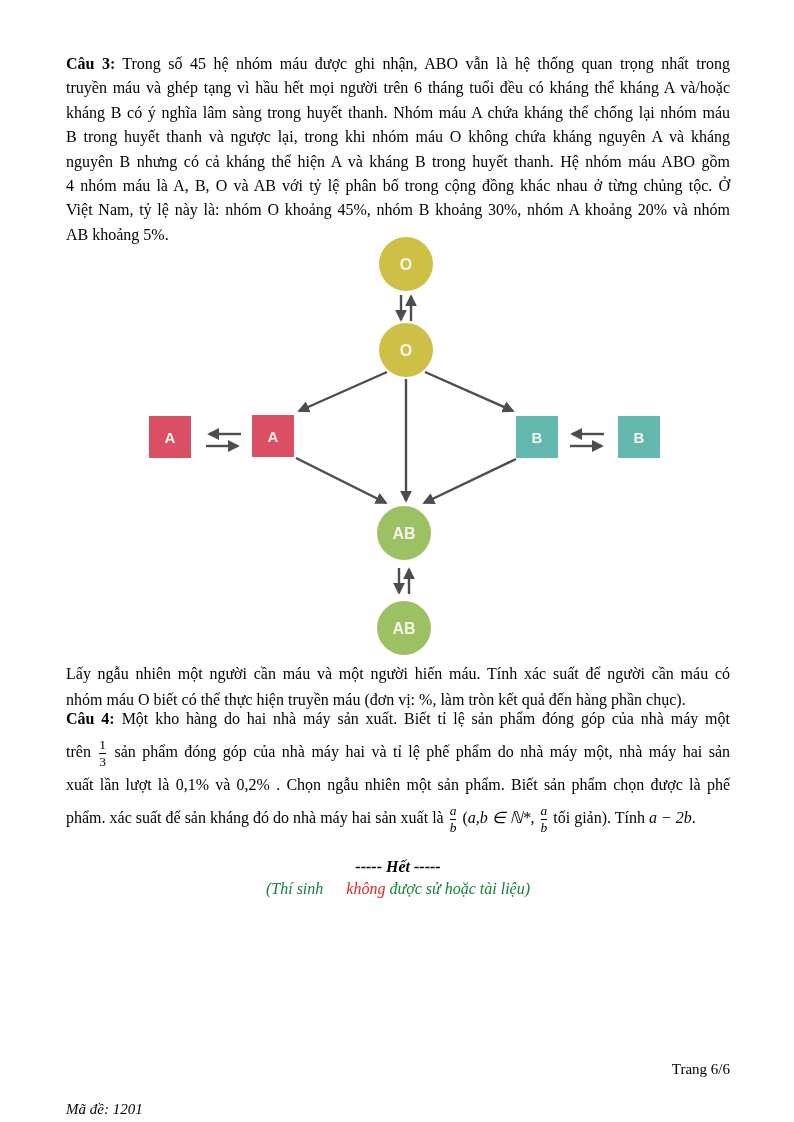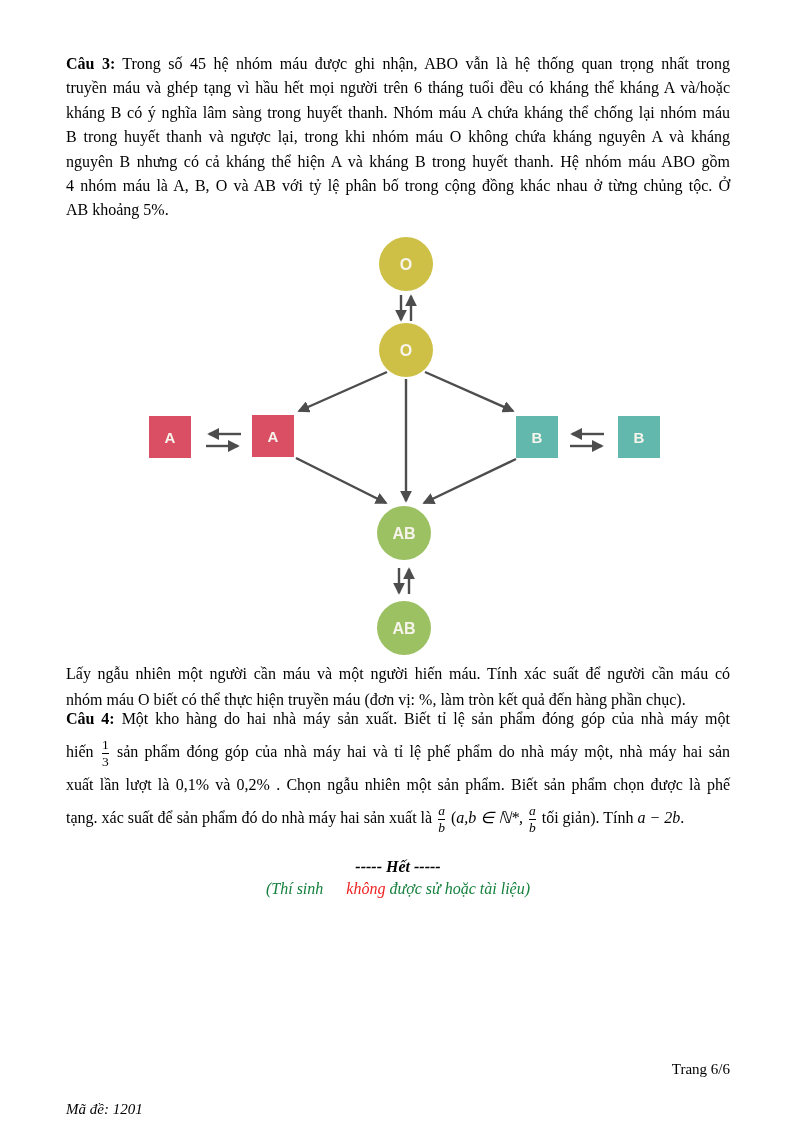--- a/index.html
+++ b/index.html
@@ -45,20 +45,21 @@
 
 <div class="page">
 
   <div class="textblock" id="q3">
     <div class="jline"><b class="qlabel">Câu 3:</b><span>Trong số 45 hệ nhóm máu được ghi nhận, ABO vẫn là hệ thống quan trọng nhất trong</span></div>
     <div class="jline">truyền máu và ghép tạng vì hầu hết mọi người trên 6 tháng tuổi đều có kháng thể kháng A và/hoặc</div>
     <div class="jline">kháng B có ý nghĩa lâm sàng trong huyết thanh. Nhóm máu A chứa kháng thể chống lại nhóm máu</div>
     <div class="jline">B trong huyết thanh và ngược lại, trong khi nhóm máu O không chứa kháng nguyên A và kháng</div>
     <div class="jline">nguyên B nhưng có cả kháng thể hiện A và kháng B trong huyết thanh. Hệ nhóm máu ABO gồm</div>
     <div class="jline">4 nhóm máu là A, B, O và AB với tỷ lệ phân bố trong cộng đồng khác nhau ở từng chủng tộc. Ở</div>
+    <div class="jline">Việt Nam, tỷ lệ này là: nhóm O khoảng 45%, nhóm B khoảng 30%, nhóm A khoảng 20% và nhóm</div>
     <div class="jline last">AB khoảng 5%.</div>
   </div>
 
   <svg id="diagram-svg" width="794" height="1122" viewBox="0 0 794 1122">
     <defs>
       <marker id="arr" viewBox="0 0 10 10" refX="8.5" refY="5" markerWidth="5" markerHeight="5" orient="auto-start-reverse">
         <path d="M0,0 L10,5 L0,10 z" fill="#4d4d4d"></path>
       </marker>
     </defs>
 
@@ -107,30 +108,30 @@
   </svg>
 
   <div class="textblock" id="p-transfusion">
     <div class="jline">Lấy ngẫu nhiên một người cần máu và một người hiến máu. Tính xác suất để người cần máu có</div>
     <div class="jline last">nhóm máu O biết có thể thực hiện truyền máu (đơn vị: %, làm tròn kết quả đến hàng phần chục).</div>
   </div>
 
   <div class="textblock" id="q4">
     <div class="q4line"><b class="qlabel">Câu 4:</b><span>Một kho hàng do hai nhà máy sản xuất. Biết tỉ lệ sản phẩm đóng góp của nhà máy một</span></div>
     <div class="q4line">
-      <span>hiến</span>
+      <span>trên</span>
       <span class="frac">
           <span class="num">1</span>
           <span class="den">3</span>
         </span>
       <span>sản phẩm đóng góp của nhà máy hai và tỉ lệ phế phẩm do nhà máy một, nhà máy hai sản</span>
     </div>
     <div class="q4line">xuất lần lượt là 0,1%  và 0,2% . Chọn ngẫu nhiên một sản phẩm. Biết sản phẩm chọn được là phế</div>
     <div class="q4line last">
-      <span>tạng.  xác suất để sản phẩm đó do nhà máy hai sản xuất là</span>
+      <span>phẩm.  xác suất để sản kháng đó do nhà máy hai sản xuất là</span>
       <span class="frac math">
           <span class="num">a</span>
           <span class="den">b</span>
         </span>
       <span>(</span><span class="math">a,b ∈ ℕ*,</span>
       <span class="frac math">
           <span class="num">a</span>
           <span class="den">b</span>
         </span>
       <span>tối giản). Tính</span>

